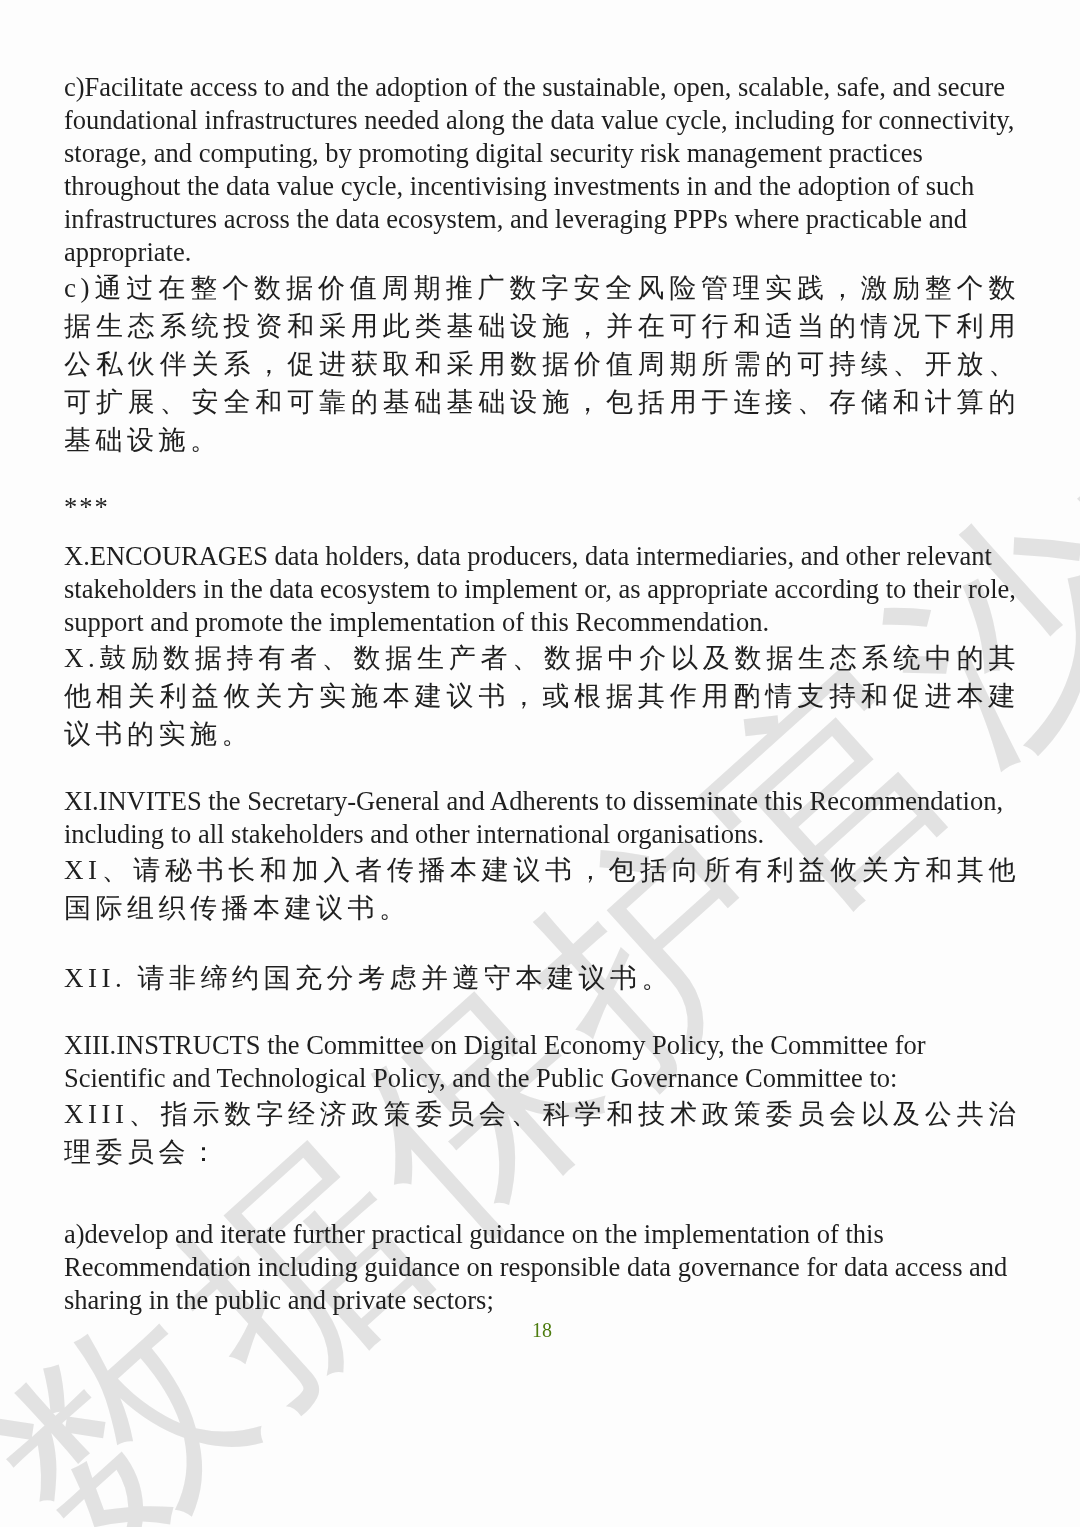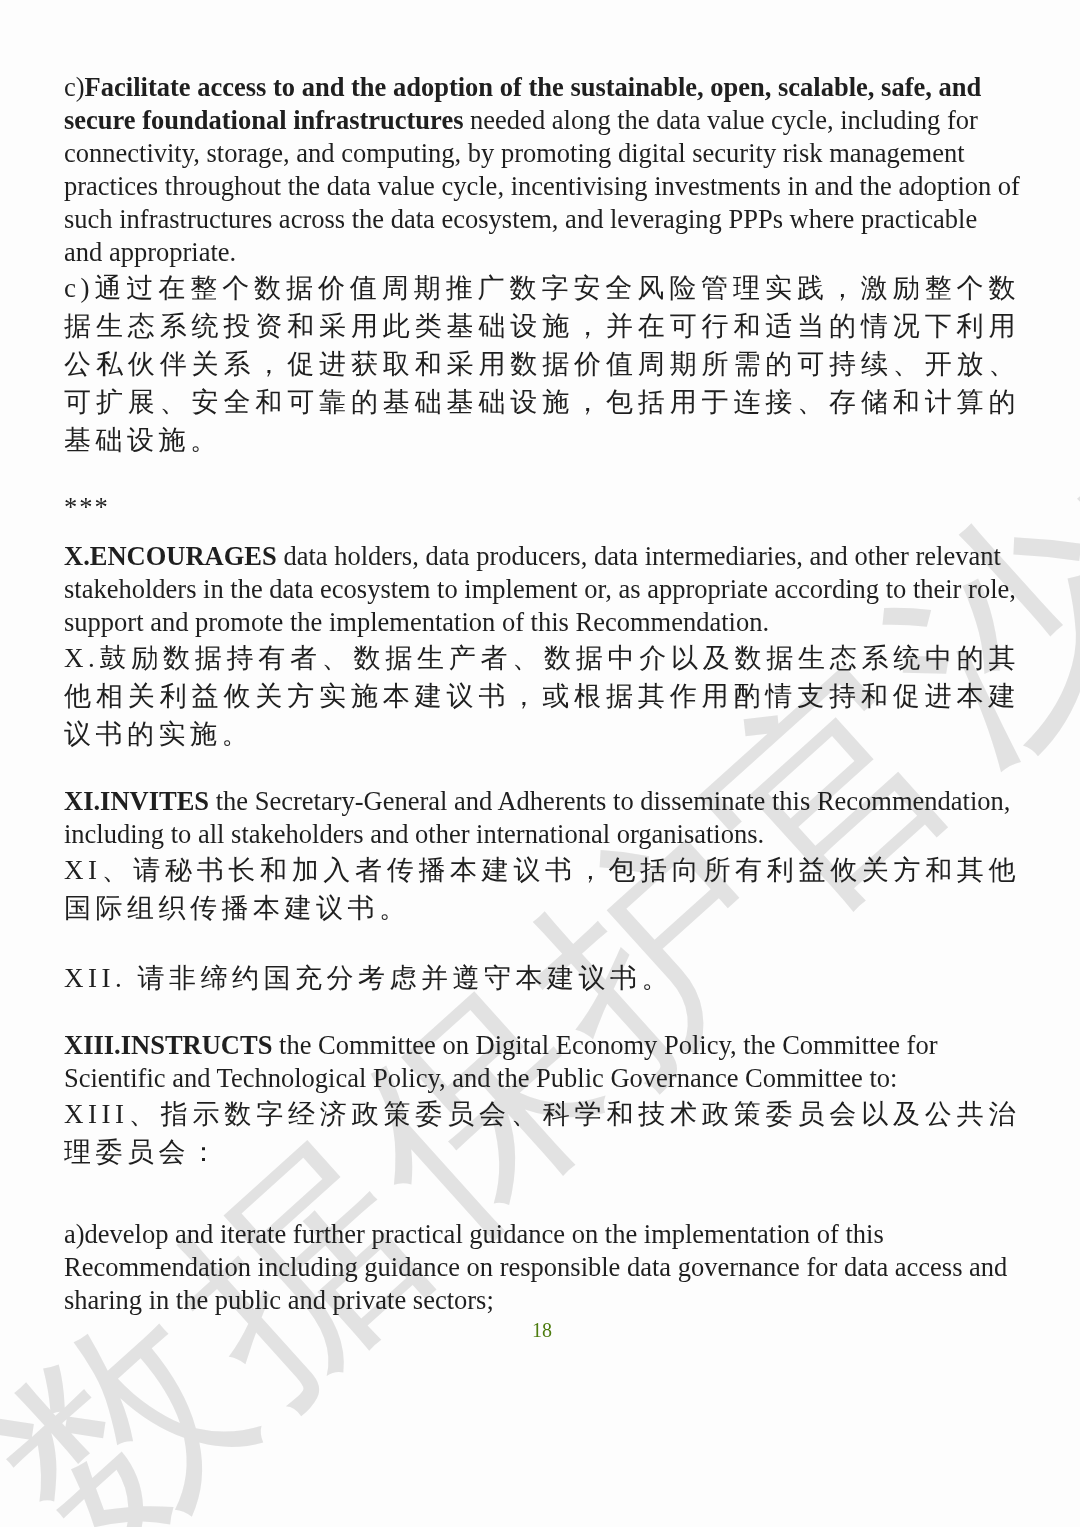--- a/index.html
+++ b/index.html
@@ -34,21 +34,21 @@
     z-index:1;
     padding:71px 60px 0 64px;
   }
   .en {
     font-family:"Liberation Serif","DejaVu Serif",serif;
     font-size:26.5px;
     line-height:33px;
     margin:0;
     text-align:left;
   }
-  .en .lead { font-weight:bold; }
+  .en .lead { font-weight:normal; }
   .zh {
     font-family:"Liberation Serif","DejaVu Serif",serif;
     font-size:27px;
     line-height:38px;
     letter-spacing:4.5px;
     text-align:justify;
     margin:0;
   }
   .block { margin:0 0 32px 0; }
   .separator-block {

